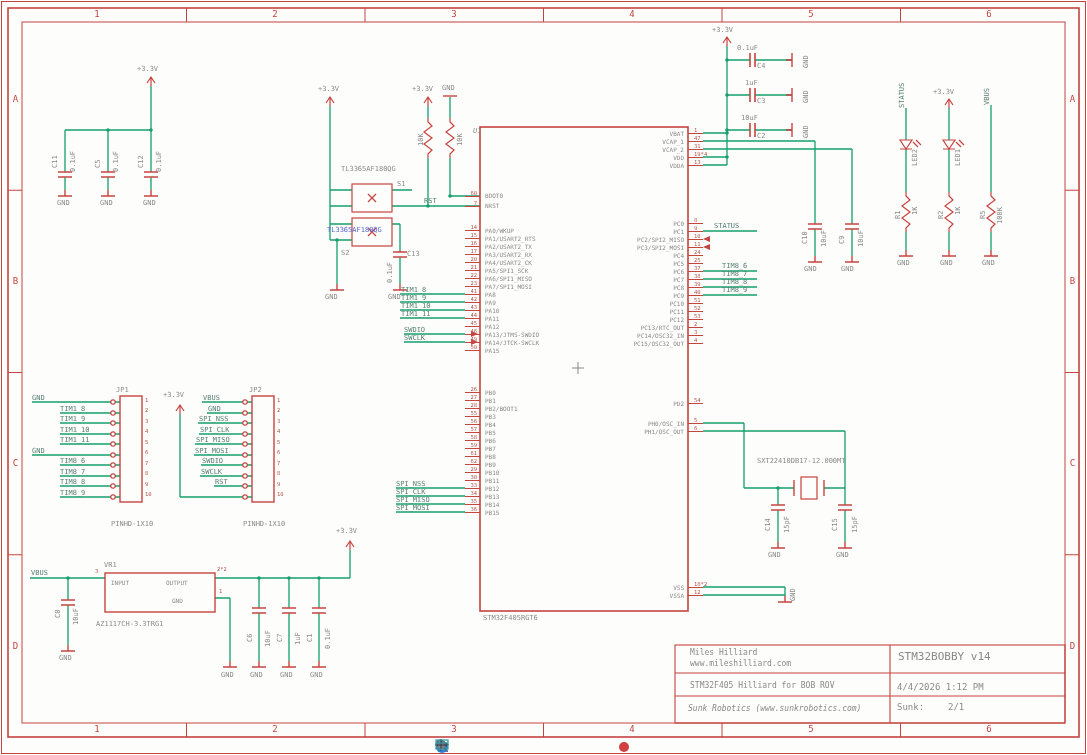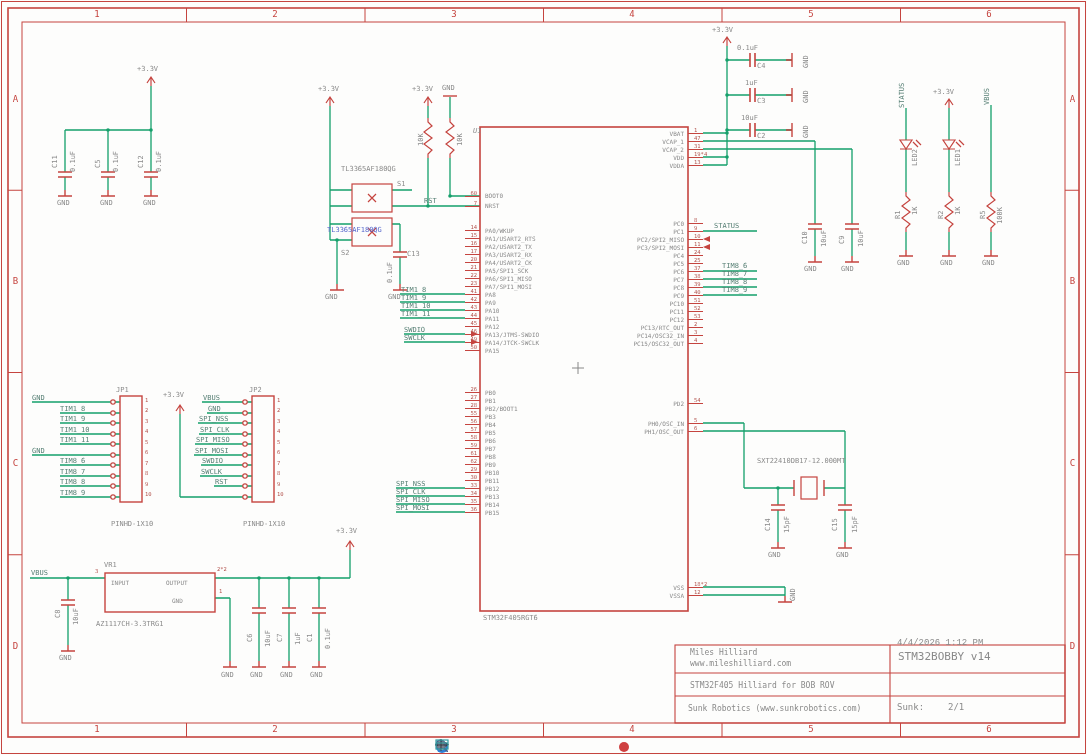--- a/index.html
+++ b/index.html
@@ -701,23 +701,23 @@
 <span class="vt" style="left:324px;top:649px;">0.1uF</span>
 <span class="t" style="left:221px;top:671px;">GND</span>
 <span class="t" style="left:250px;top:671px;">GND</span>
 <span class="t" style="left:280px;top:671px;">GND</span>
 <span class="t" style="left:310px;top:671px;">GND</span>
 <span class="t" style="left:336px;top:527px;">+3.3V</span>
 
 <span class="tb tb8" style="left:681px;top:648px;">Miles Hilliard</span>
 <span class="tb tb8" style="left:681px;top:659px;">www.mileshilliard.com</span>
 <span class="tb tb8" style="left:681px;top:681px;">STM32F405 Hilliard for BOB ROV</span>
-<span class="tb tb8" style="left:679px;top:704px;">Sunk Robotics (www.sunkrobotics.com)</span>
+<span class="tb tb8" style="left:679px;top:704px;font-style:italic;">Sunk Robotics (www.sunkrobotics.com)</span>
 <span class="tb tb11" style="left:898px;top:650px;">STM32BOBBY v14</span>
-<span class="tb tb9" style="left:897px;top:638px;font-family:Liberation Mono, monospace;">4/4/2026 1:12 PM</span>
+<span class="tb tb9" style="left:897px;top:682px;">4/4/2026 1:12 PM</span>
 <span class="tb tb9" style="left:897px;top:702px;">Sunk:</span>
 <span class="tb tb9" style="left:948px;top:702px;">2/1</span>
 
 <div id="toolbar">
   <div class="tbtn">
         <div class="info-c">i</div>
       </div>
   <div class="tbtn">
     <svg width="14" height="11" viewBox="0 0 14 11">
           <path d="M1,5.5 Q7,0 13,5.5 Q7,11 1,5.5 Z" fill="none" stroke="#3a3a3a" stroke-width="1.1"></path>

